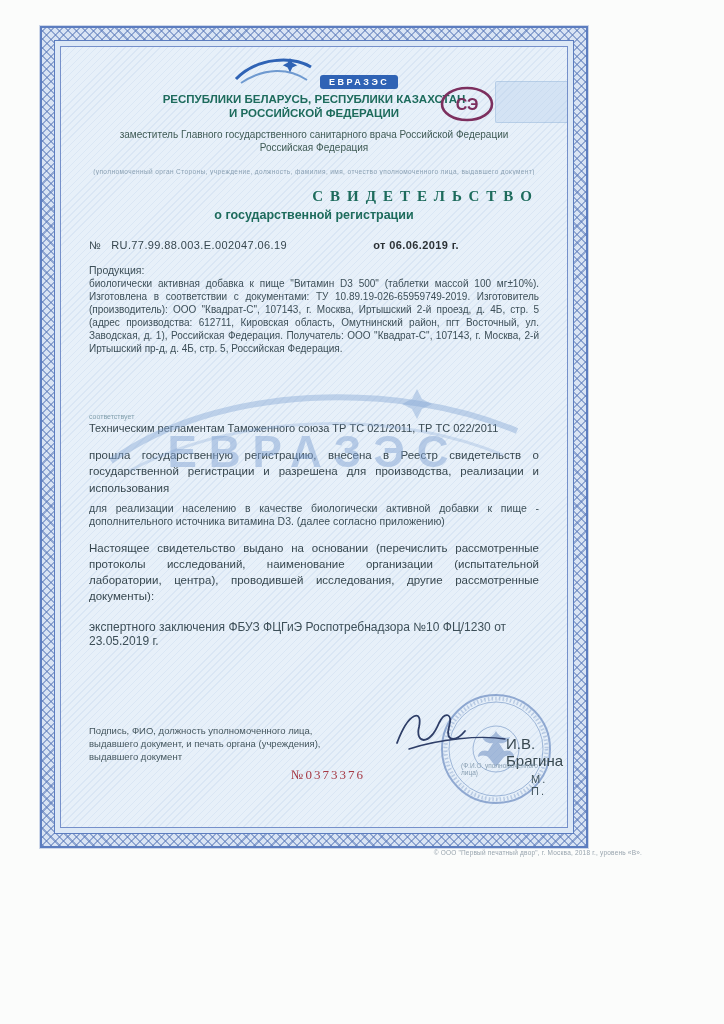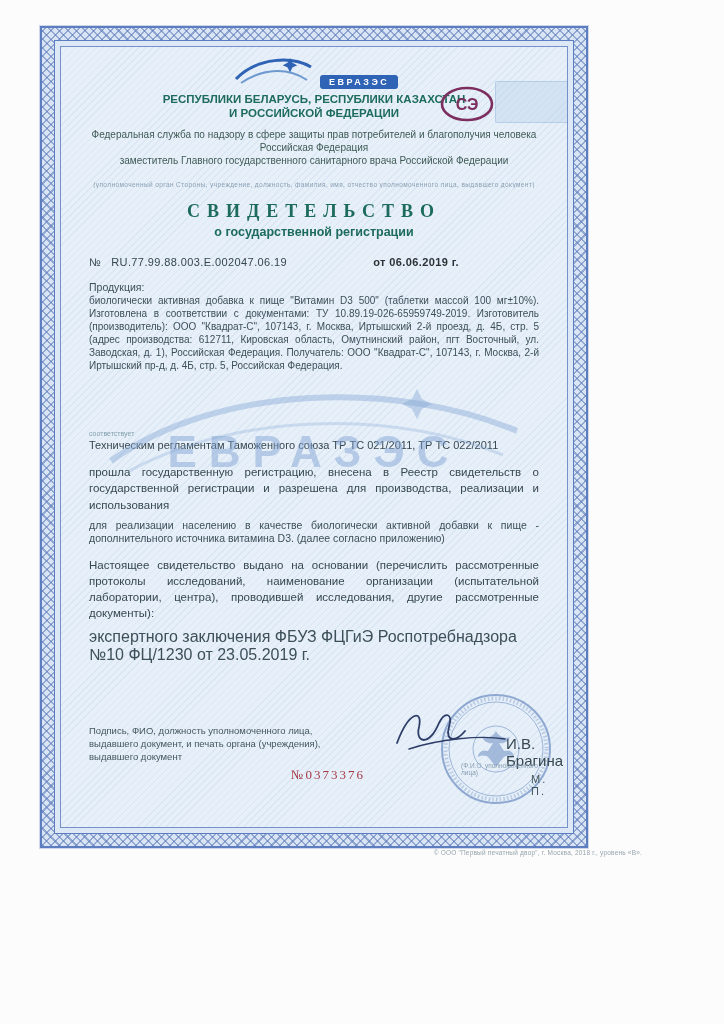--- a/index.html
+++ b/index.html
@@ -56,22 +56,22 @@
   .union-title .u1 { font-size:12.5px; }
   .union-title .u2, .union-title .u3 { font-size:11.5px; }
   .authority { text-align:center; color:#3f5a55; font-size:10px; line-height:1.3; margin-top:7px; }
   .caption-line {
     text-align:center; font-size:6.5px; color:#8aa0b3; margin-top:14px; letter-spacing:.4px;
     white-space:nowrap; overflow:hidden;
   }
 
   
   .title {
-    text-align:center; color:#1d6b5c; margin-top:13px;
-    font-family:"Liberation Serif", serif; font-size:18px; font-weight:bold; letter-spacing:7px;
+    text-align:right; color:#1d6b5c; margin-top:13px;
+    font-family:"Liberation Serif", serif; font-size:15px; font-weight:bold; letter-spacing:7px;
   }
   .subtitle { text-align:center; color:#1d6b5c; font-size:12.5px; font-weight:bold; margin-top:3px; }
 
   
   .number-row { display:flex; margin-top:17px; font-size:11px; color:#37474f; align-items:baseline; }
   .number-left { letter-spacing:.4px; }
   .number-left .num-label { margin-right:10px; }
   .number-date { font-weight:bold; color:#2b3135; margin-left:86px; letter-spacing:.4px;text-align:right; }
 
   
@@ -79,21 +79,21 @@
   .product-label { font-size:10.5px; color:#3d4f58; }
   .product-text { font-size:10px; line-height:1.3; text-align:justify; color:#3d4f58; margin-top:1px; }
 
   .compliance-caption { margin-top:58px; font-size:7px; color:#83a0ae; }
   .compliance-text { font-size:11px; margin-top:2px; color:#37474f; }
 
   .reg-par { margin-top:13px; font-size:11.5px; line-height:1.45; text-align:justify; word-spacing:4px; color:#37474f; }
   .usage-par { margin-top:5px; font-size:10.5px; line-height:1.3; text-align:justify; color:#3d4f58; }
 
   .basis-par { margin-top:11px; font-size:11.5px; line-height:1.4; text-align:justify; word-spacing:2px; color:#37474f; }
-  .basis-doc { margin-top:7px; font-size:16px; color:#3d4f58; }
+  .basis-doc { margin-top:16px; font-size:12px; color:#3d4f58; }
 
   .validity-par {
     position:absolute; left:28px; right:28px; top:626px;
     font-size:11.5px; line-height:1.5; text-align:justify; word-spacing:5px; color:#37474f;
   }
 
   
   .watermark {
     position:absolute; left:0; right:0; top:322px; height:140px;
     text-align:center; pointer-events:none;
@@ -148,23 +148,22 @@
             <text x="28" y="25" text-anchor="middle" font-size="16" font-weight="bold" fill="#7c2f5e">СЭ</text>
           </svg>
         </div>
 
         <div class="union-title">
           <div class="u2">РЕСПУБЛИКИ БЕЛАРУСЬ, РЕСПУБЛИКИ КАЗАХСТАН</div>
           <div class="u3">И РОССИЙСКОЙ ФЕДЕРАЦИИ</div>
         </div>
 
         <div class="authority">
-          <div>Федеральная служба по надзору в сфере защиты прав потребителей и благополучия человека</div>
+          <div>заместитель Главного государственного санитарного врача Российской Федерации</div>
           <div>Российская Федерация</div>
-          <div>заместитель Главного государственного санитарного врача Российской Федерации</div>
         </div>
 
         <div class="caption-line">(уполномоченный орган Стороны, учреждение, должность, фамилия, имя, отчество уполномоченного лица, выдавшего документ)</div>
 
         <div class="title">СВИДЕТЕЛЬСТВО</div>
         <div class="subtitle">о государственной регистрации</div>
 
         <div class="number-row">
           <div class="number-left">
             <span class="num-label">№</span><span>RU.77.99.88.003.Е.002047.06.19</span>

